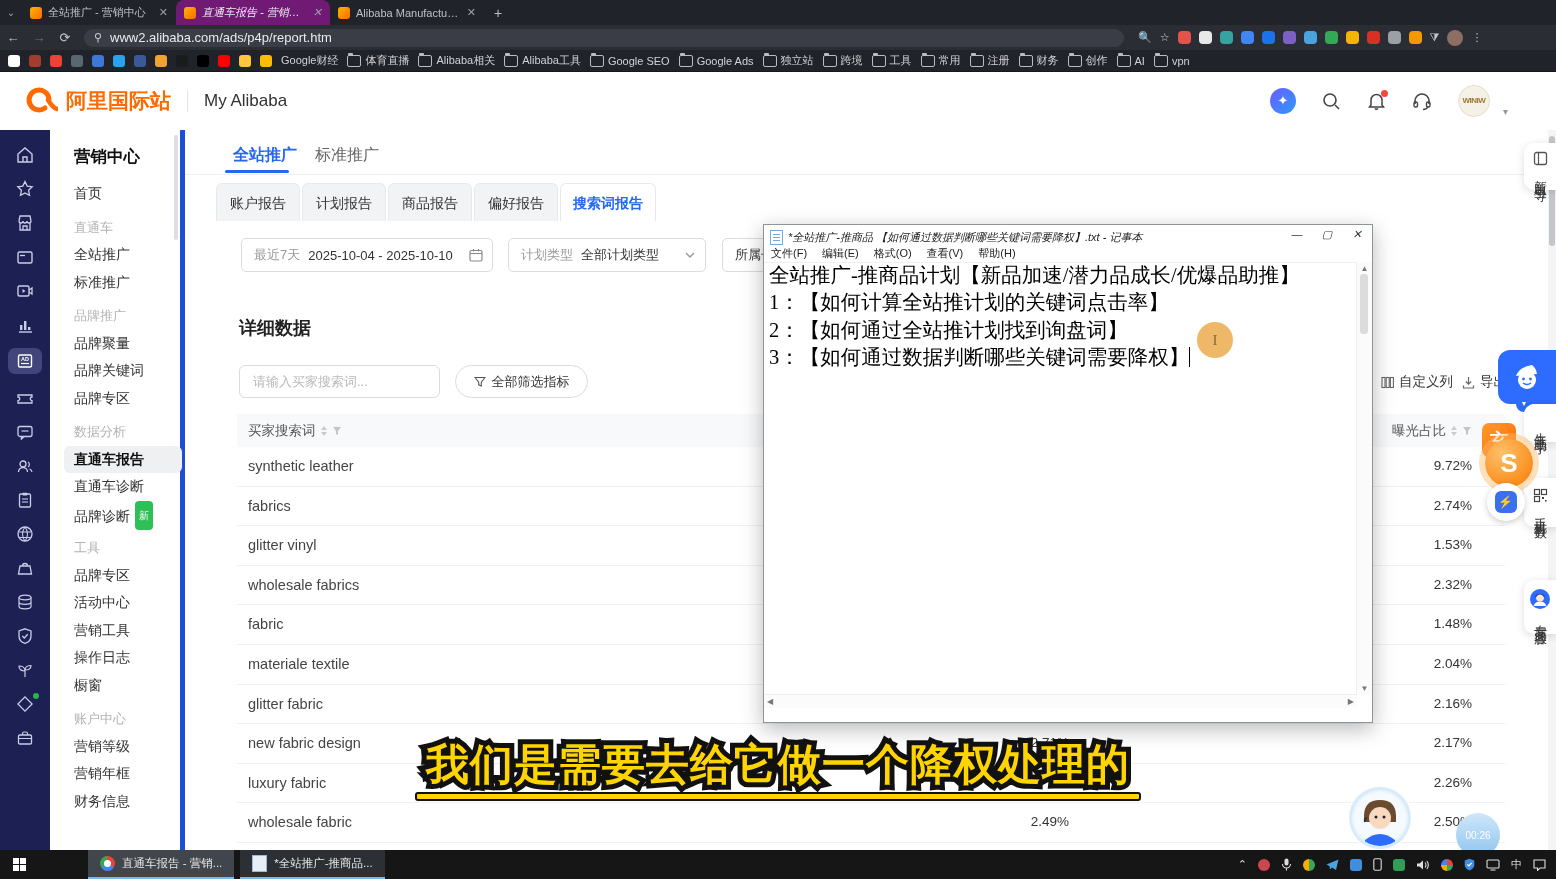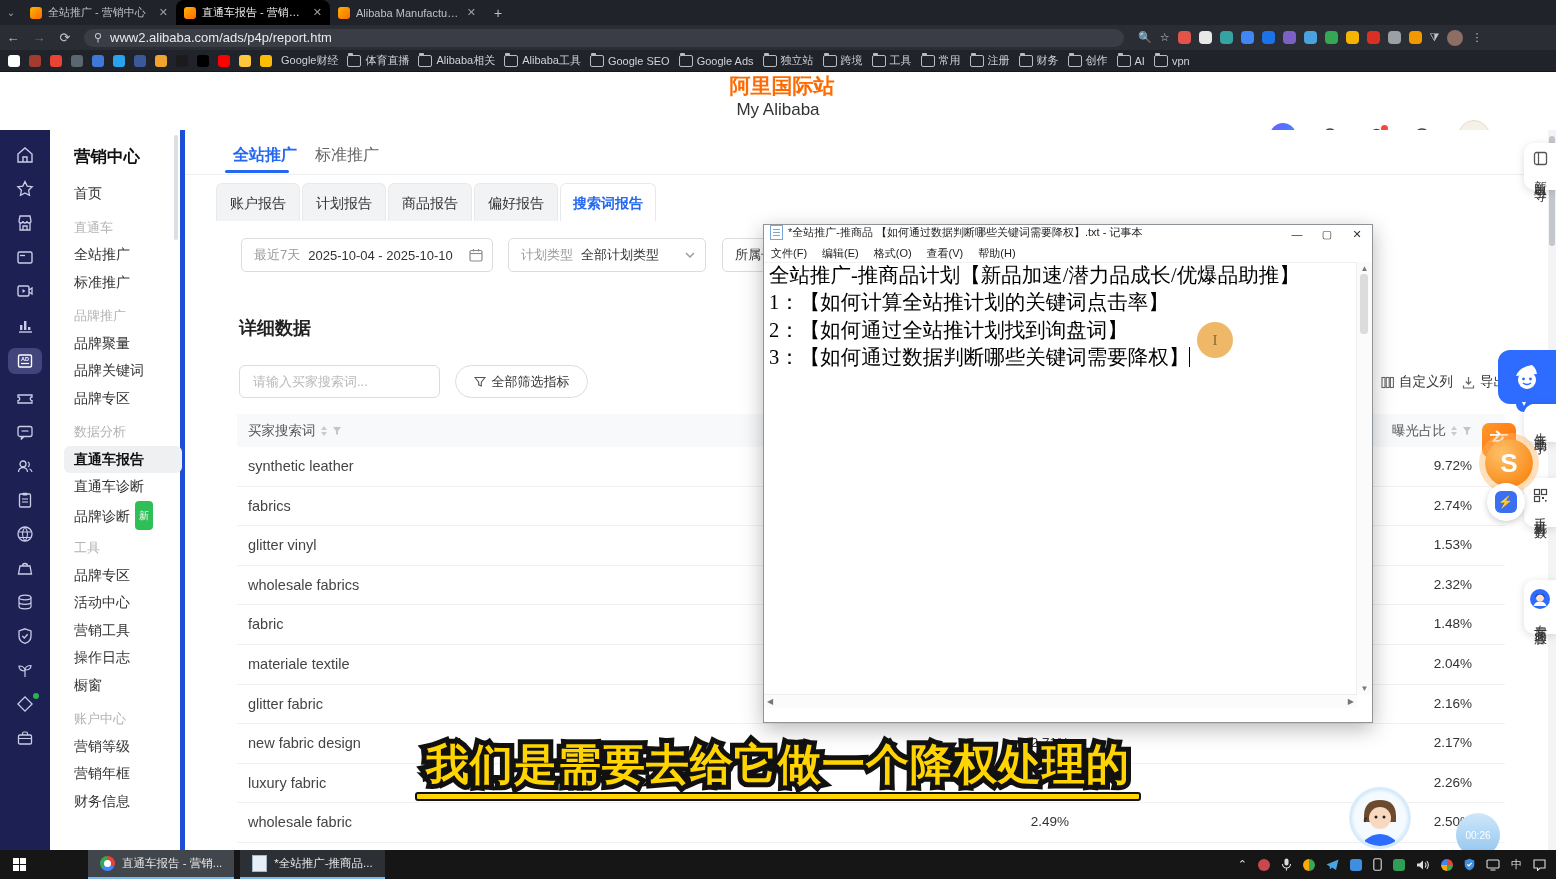--- a/index.html
+++ b/index.html
@@ -2,42 +2,42 @@
 <html><head>
 <meta charset="utf-8">
 <style>
   html,body{margin:0;padding:0;background:#000;}
   #screen{position:relative;width:1556px;height:879px;overflow:hidden;background:#fff;
           font-family:"Liberation Sans",sans-serif;-webkit-font-smoothing:antialiased;}
   
   .tabstrip{position:absolute;left:0;top:0;width:100%;height:25px;background:#21232b;display:flex;align-items:center;}
   .tab-srch{width:22px;color:#9aa0a6;font-size:10px;text-align:center;}
   .btab{display:flex;align-items:center;gap:6px;height:25px;padding:0 8px;width:138px;color:#bdc1c6;font-size:11px;}
-  .btab.active{background:#000000;color:#e8eaed;border-radius:8px 8px 0 0;}
+  .btab.active{background:#701a75;color:#e8eaed;border-radius:8px 8px 0 0;font-style:italic;}
   .btab .ttl{flex:1;white-space:nowrap;overflow:hidden;text-overflow:ellipsis;}
   .favsq{width:12px;height:12px;border-radius:3px;background:linear-gradient(135deg,#ffb400,#ff6a00);flex:0 0 auto;}
   .tclose{color:#9aa0a6;font-size:11px;}
   .newtab{color:#bdc1c6;font-size:14px;margin-left:10px;}
   .addrbar{position:absolute;left:0;top:25px;width:100%;height:25px;background:#2b2d35;display:flex;align-items:center;}
   .navbtn{color:#c5c7cc;font-size:13px;width:26px;text-align:center;}
   .navbtn.dim{color:#6d7077;}
   .urlpill{height:18px;background:#3a3d46;border-radius:9px;display:flex;align-items:center;flex:0 0 1020px;margin-left:6px;padding:0 10px;gap:8px;}
   .urltext{color:#e8eaed;font-size:13px;}
   .chip-ico{color:#c5c7cc;font-size:11px;}
   .extrow{display:flex;align-items:center;gap:8px;margin-left:14px;}
   .extdot{width:13px;height:13px;border-radius:4px;}
   .avatar-sm{width:16px;height:16px;border-radius:50%;background:#8d6e63;}
   .bmbar{position:absolute;left:0;top:50px;width:100%;height:22px;background:#21232b;display:flex;align-items:center;gap:9px;padding-left:8px;box-sizing:border-box;border-bottom:1px solid #16171c;}
   .bmdot{width:12px;height:12px;border-radius:3px;flex:0 0 auto;}
   .bmtxt{color:#d0d2d6;font-size:11px;white-space:nowrap;}
   .bmfold{display:flex;align-items:center;gap:4px;color:#d0d2d6;font-size:11px;white-space:nowrap;}
   .foldico{width:12px;height:10px;border:1px solid #b9bcc2;border-radius:2px;position:relative;}
   .foldico:before{content:"";position:absolute;left:0;top:-3px;width:5px;height:2px;background:#b9bcc2;border-radius:1px 1px 0 0;}
   
-  .siteheader{position:absolute;left:0;top:72px;width:100%;height:58px;background:#fff;border-bottom:1px solid #f0f0f0;display:flex;align-items:center;flex-direction:column;}
+  .siteheader{position:absolute;left:0;top:72px;width:100%;height:58px;background:#fff;border-bottom:1px solid #f0f0f0;display:flex;align-items:center;}
   .logotxt{color:#ff6a00;font-size:21px;font-weight:bold;margin-left:8px;}
   .hdivider{width:1px;height:22px;background:#e3e3e3;margin:0 16px;}
   .prodtxt{color:#333;font-size:17px;}
   .hdr-right{margin-left:auto;display:flex;align-items:center;gap:26px;margin-right:48px;}
   .bluecirc{width:26px;height:26px;border-radius:50%;background:linear-gradient(135deg,#6a5cff,#2e9bff);color:#fff;font-size:13px;line-height:26px;text-align:center;}
   .hico{position:relative;color:#444;}
   .reddot{position:absolute;right:-2px;top:-2px;width:7px;height:7px;border-radius:50%;background:#f5483b;}
   .avatar-h{width:30px;height:30px;border-radius:50%;background:#f5f1e6;border:1px solid #e5decd;color:#9b7b34;font-size:8px;font-weight:bold;text-align:center;line-height:30px;letter-spacing:-.5px;}
   .chev{color:#999;font-size:10px;}
   
@@ -76,21 +76,21 @@
   .th-exp{position:absolute;right:33px;font-size:13.5px;color:#555;display:flex;align-items:center;gap:4px;}
   .tbody{position:absolute;left:52px;top:317px;width:1268px;}
   .trow{position:relative;height:38.6px;border-bottom:1px solid #f1f1f1;}
   .td-kw{position:absolute;left:11px;top:0;line-height:38.6px;font-size:14.5px;color:#444;}
   .td-mid{position:absolute;right:436px;top:0;line-height:38.6px;font-size:13.5px;color:#333;}
   .td-exp{position:absolute;right:33px;top:0;line-height:38.6px;font-size:13.5px;color:#333;}
   .pg-scroll{position:absolute;right:0;top:130px;width:8px;height:720px;background:#f3f4f6;}
   .pg-thumb{position:absolute;left:1px;top:6px;width:6px;height:110px;background:#c3c7cb;border-radius:3px;}
   
   .notepad{position:absolute;left:763px;top:224px;width:610px;height:499px;background:#fff;border:1px solid #8f9499;box-sizing:border-box;box-shadow:0 6px 20px rgba(0,0,0,.28);z-index:5;}
-  .np-title{height:20px;display:flex;align-items:flex-start;font-size:11px;color:#222;}
+  .np-title{height:20px;display:flex;align-items:flex-end;font-size:11px;color:#222;font-style:italic;}
   .np-ico{width:11px;height:13px;border:1px solid #7aa7d9;background:#fff;margin:0 5px 0 6px;position:relative;}
   .np-ico:before{content:"";position:absolute;left:2px;top:3px;right:2px;height:1px;background:#7aa7d9;box-shadow:0 3px 0 #7aa7d9,0 6px 0 #7aa7d9;}
   .np-ctl{margin-left:auto;display:flex;}
   .np-btn{width:30px;height:20px;text-align:center;line-height:18px;font-size:11px;color:#333;}
   .np-menu{height:17px;display:flex;gap:15px;padding-left:7px;font-size:11px;color:#222;align-items:center;border-bottom:1px solid #f0f0f0;}
   .np-body{position:absolute;left:0;top:37px;right:15px;bottom:27px;overflow:hidden;font-family:"Liberation Serif",serif;font-size:20.5px;line-height:27.4px;color:#000;padding-left:5px;}
   .np-caret{display:inline-block;width:1px;height:20px;background:#000;vertical-align:-3px;}
   .np-click{position:absolute;left:433px;top:97px;width:36px;height:36px;border-radius:50%;background:rgba(235,171,77,.85);z-index:3;
             font-family:"Liberation Serif",serif;font-size:15px;color:#8a6a30;display:flex;align-items:center;justify-content:center;}
   .np-vscroll{position:absolute;top:37px;right:0;width:15px;bottom:27px;background:#fbfbfb;border-left:1px solid #eee;font-size:8px;color:#777;text-align:center;}

